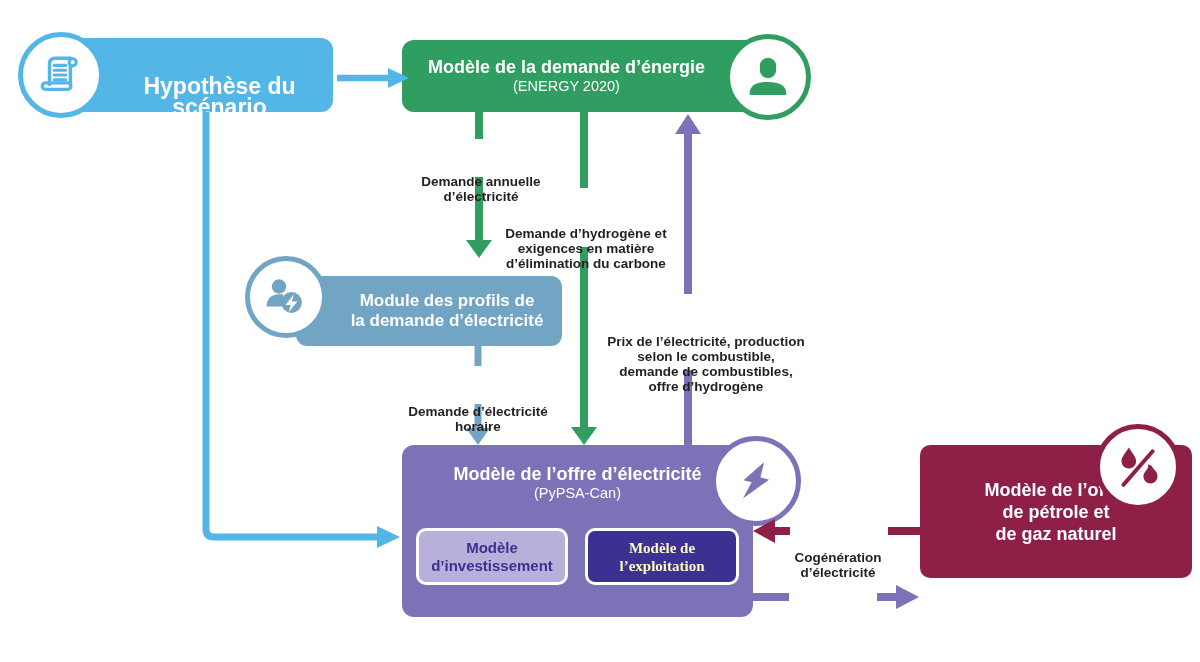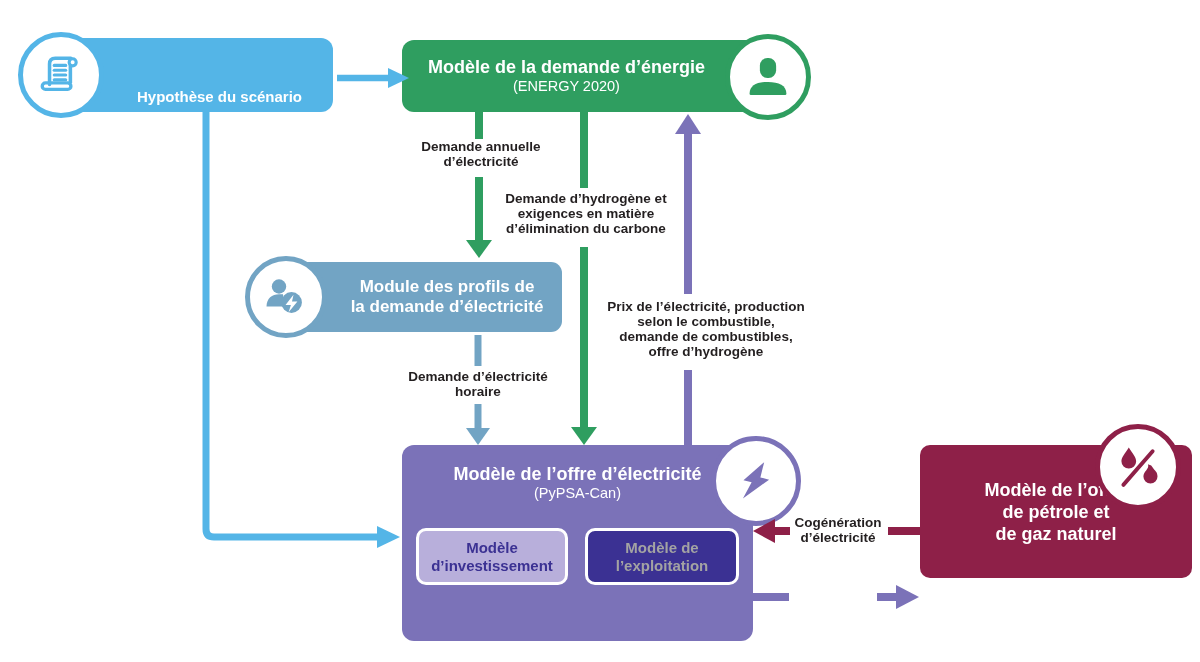--- a/index.html
+++ b/index.html
@@ -11,44 +11,44 @@
     position:absolute;border-radius:12px;color:#fff;display:flex;flex-direction:column;
     justify-content:center;align-items:center;text-align:center;box-sizing:border-box;z-index:2;
   }
   .box .title{font-weight:bold;font-size:18px;line-height:21px;white-space:pre-line;}
   .box .subtitle{font-size:14.5px;line-height:17px;white-space:pre-line;}
   .circle{
     position:absolute;background:#fff;border-radius:50%;display:flex;align-items:center;
     justify-content:center;box-sizing:border-box;z-index:3;
   }
   #hyp-box{left:58px;top:38px;width:275px;height:74px;background:var(--blue);padding-left:48px;}
-  #hyp-box .title{font-size:15px;margin-top:43px;}
+  #hyp-box .title{font-size:23px;margin-top:43px;}
   #hyp-box .subtitle{font-size:13.5px;line-height:16px;}
   #hyp-circle{left:18px;top:32px;width:86px;height:86px;border:5px solid var(--blue);color:var(--blue);}
   #energy-box{left:402px;top:40px;width:393px;height:72px;background:var(--green);padding-right:64px;}
   #energy-circle{left:725px;top:34px;width:86px;height:86px;border:5px solid var(--green);color:var(--green);}
-  #module-box{left:296px;top:262px;width:266px;height:70px;background:var(--bluegray);padding-left:36px;border-radius:11px;}
+  #module-box{left:296px;top:276px;width:266px;height:70px;background:var(--bluegray);padding-left:36px;border-radius:11px;}
   #module-box .title{font-size:17px;line-height:20px;}
   #module-circle{left:245px;top:256px;width:82px;height:82px;border:5px solid var(--bluegray);color:var(--bluegray);}
-  #supply-box{left:402px;top:445px;width:351px;height:196px;background:var(--purple);justify-content:flex-start;padding-top:19px;}
+  #supply-box{left:402px;top:445px;width:351px;height:172px;background:var(--purple);justify-content:flex-start;padding-top:19px;}
   #supply-circle{left:711px;top:436px;width:90px;height:90px;border:5px solid var(--purple);color:var(--purple);}
   #supply-row{display:flex;gap:17px;margin-top:26px;}
   .subbox{
     width:152px;height:57px;border:3px solid #fff;border-radius:10px;box-sizing:border-box;
     display:flex;align-items:center;justify-content:center;text-align:center;
     font-weight:bold;font-size:15px;line-height:18px;white-space:pre-line;
   }
   #invest-box{background:var(--light_purple);color:var(--dark_purple);}
-  #exploit-box{background:var(--dark_purple);color:#a3a3a3;width:154px;}
+  #exploit-box{background:var(--dark_purple);color:#fef9c3;width:154px;font-family:Liberation Serif, serif;}
   #oil-box{left:920px;top:445px;width:272px;height:133px;background:var(--maroon);border-radius:10px;}
   #oil-box .title{line-height:22px;}
   #oil-circle{left:1095px;top:424px;width:86px;height:86px;border:5px solid var(--maroon);color:var(--maroon);}
   .alabel{
     position:absolute;color:var(--label_text);font-weight:bold;font-size:13.5px;line-height:15px;
-    text-align:center;white-space:pre-line;z-index:5;
+    text-align:center;white-space:pre-line;z-index:5;margin-top:35px;
   }
   #arrows{position:absolute;left:0;top:0;z-index:4;}
   .icon-svg{display:block;}
 </style>
 </head>
 <body>
 
 <div id="stage">
 
   <svg id="arrows" width="1200" height="662" viewBox="0 0 1200 662">

